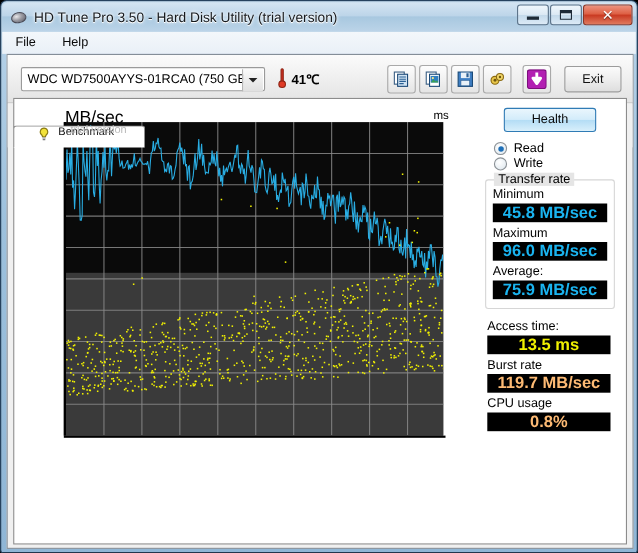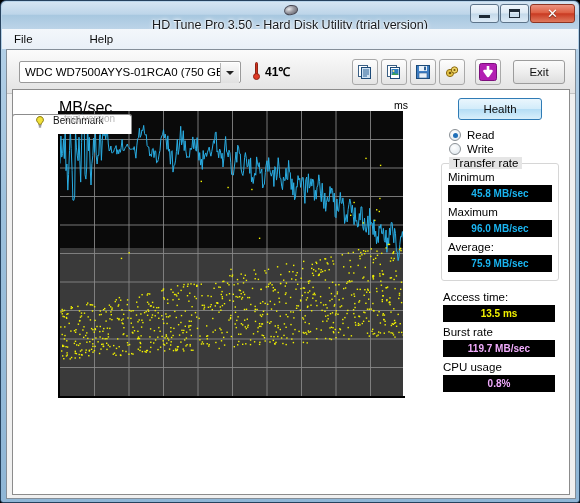--- a/index.html
+++ b/index.html
@@ -23,21 +23,21 @@
     padding: 0;
   }
 
   
   #titlebar {
     position: absolute;
     left: 1px; top: 1px;
     width: 576px; height: 27px;
     background: linear-gradient(to bottom, #d5e5f2 0%, #bdd5e9 45%, #a8c8e0 50%, #bcd4e8 100%);
     border-radius: 5px 5px 0 0;
-    display: flex; align-items: center; flex-direction: column;
+    display: flex; align-items: center;
   }
   #app-icon {
     width: 16px; height: 16px;
     margin-left: 7px; margin-right: 6px;
     position: relative;
     flex: none;
   }
   #app-icon .disc {
     position: absolute; left: 1px; top: 3px;
     width: 14px; height: 10px;
@@ -76,21 +76,20 @@
   .winbtn .maxglyph { display:block; width:11px; height:9px; border:1.5px solid #1d2a36; border-top-width:3px; }
 
   
   #menubar {
     position: absolute;
     left: 1px; top: 28px;
     width: 576px; height: 20px;
     background: linear-gradient(to bottom, #f3f7fb 0%, #e9f0f7 100%);
     display: flex; align-items: center;
     padding-left: 10px;
-    gap: 33px;
   }
   .menuitem {
     padding: 2px 10px 2px 2px;
     margin-right: 12px;
     font-size: 11.5px;
     color: #0a0a0a;
   }
 
   
   #client {
@@ -316,26 +315,26 @@
     font-size: 11.5px; color: #000;
   }
   .stat-label {
     font-size: 11.5px; color: #000;
     margin-top: 4px; margin-bottom: 2px;
   }
   .stat-val {
     height: 17px;
     background: #000;
     display: flex; align-items: center; justify-content: center;
-    font-size: 10px;
+    font-size: 15px;
     font-weight: bold;
   }
   .stat-val.cyan  { color: #1ab4f0; }
   .stat-val.yellow{ color: #f0f000; }
-  .stat-val.white { color: #f0abfc; text-align: right; }
+  .stat-val.white { color: #fdba74; text-align: right; }
   #outer-stats { margin-left: 6px; margin-top: 10px; width: 112px; }
 </style>
 </head>
 <body>
 
 <div id="window">
 
   <div id="titlebar">
     <div id="app-icon">
         <div class="disc"></div>

